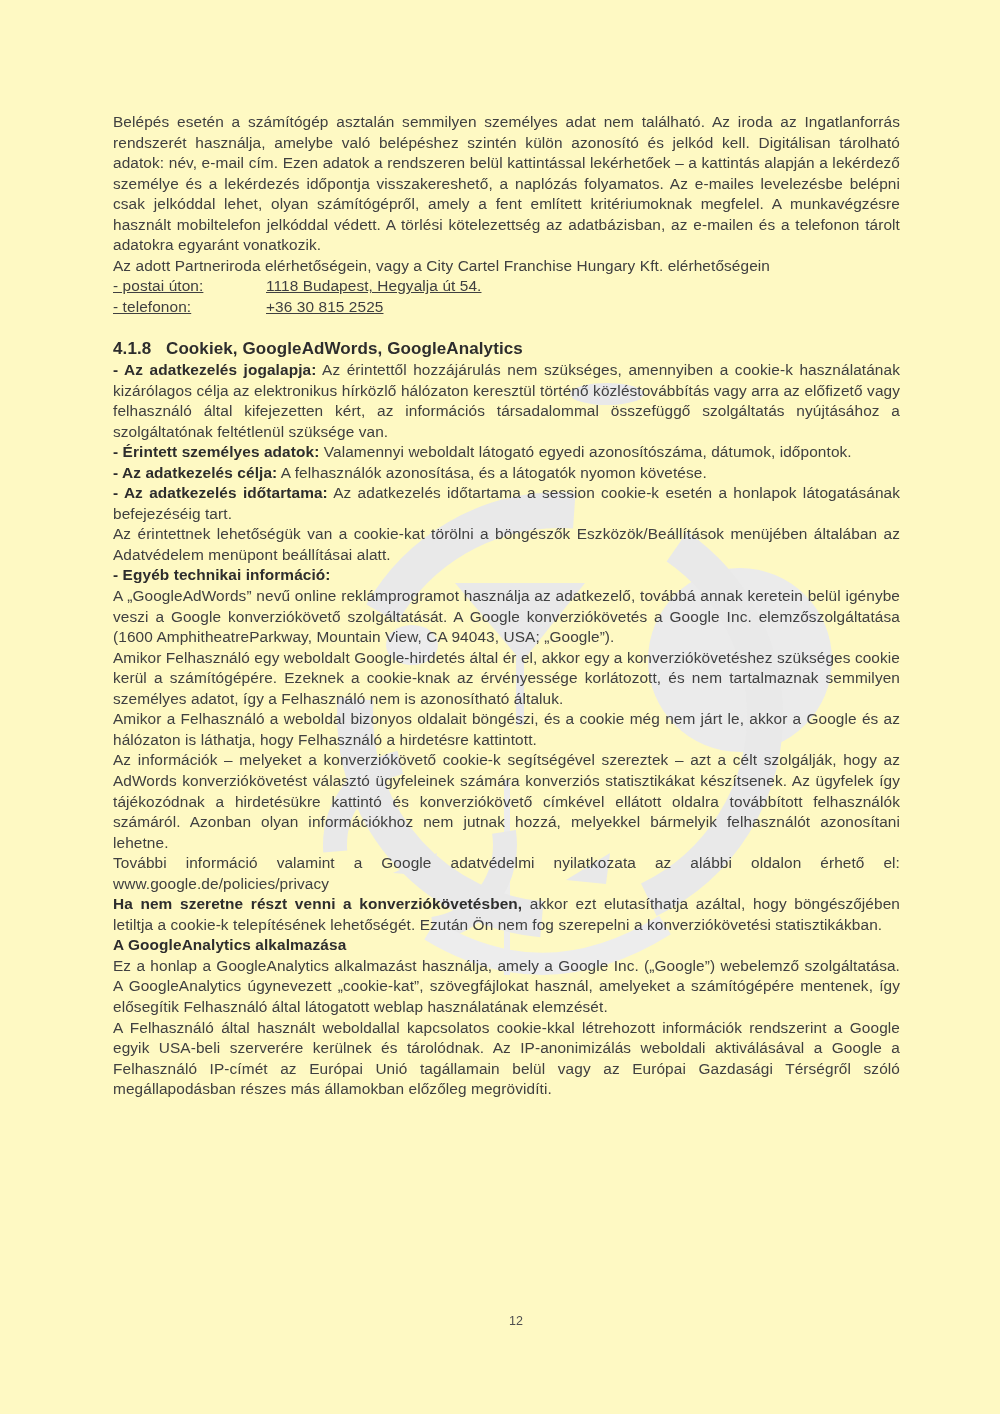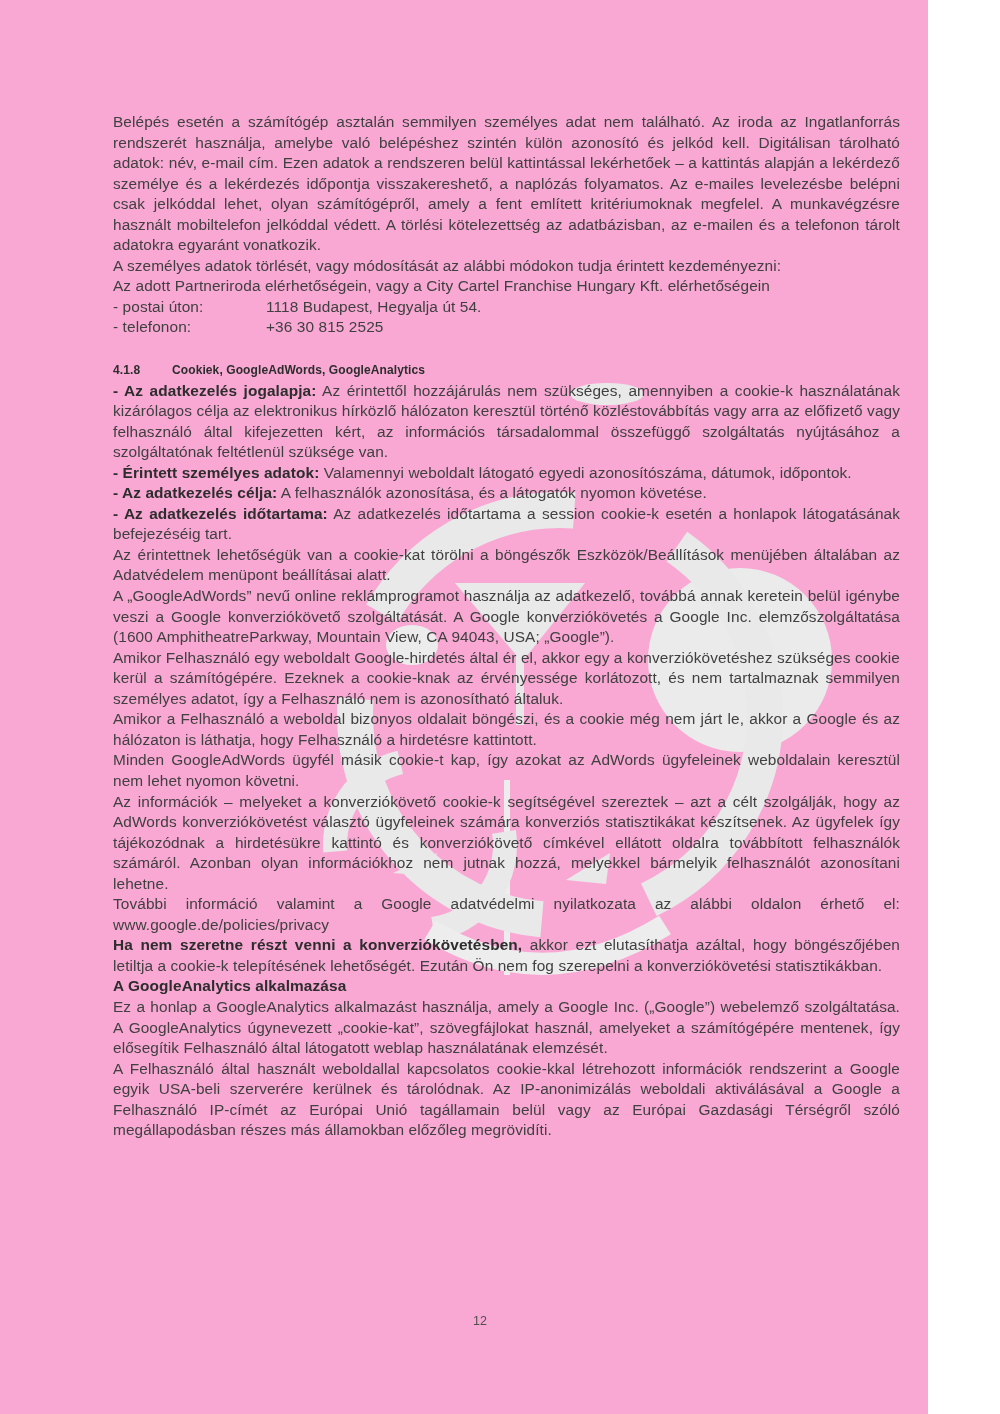--- a/index.html
+++ b/index.html
@@ -1,38 +1,38 @@
 <!DOCTYPE html>
 <html lang="hu"><head>
 <meta charset="utf-8">
 <style>
   html,body { margin:0; padding:0; background:#ffffff; }
   .page {
     position:relative;
-    width:928px; height:1414px;
-    background:#f9a8d4;
+    width:1000px; height:1414px;
+    background:#fef9c3;
     overflow:hidden;
     font-family:"Liberation Sans", sans-serif;
   }
   .watermark { position:absolute; left:0; top:0; width:1000px; height:1414px; pointer-events:none; }
   .content {
     position:absolute; left:113px; top:112px; width:787px;
     color:#404040;
     font-size:15.4px; line-height:20.55px;
     letter-spacing:0.1px;
     z-index:2;
   }
   .content p { margin:0; text-align:justify; }
   b, .bold { font-weight:bold; color:#2d2d2d; }
   .bold-line { font-weight:bold; color:#2d2d2d; text-align:left !important; }
-  .contact-row { display:flex; }
+  .contact-row { display:flex;text-decoration:underline; }
   .contact-label { width:153px; flex:none; }
   .section-heading {
     display:flex; margin-top:22px;
-    font-weight:bold; color:#2d2d2d; font-size:12px;gap:6px;
+    font-weight:bold; color:#2d2d2d; font-size:17px;
   }
   .sec-num { width:53px; flex:none; }
   .subhead { margin-top:20px; font-weight:bold; color:#2d2d2d; text-align:left; }
   .footer {
     position:absolute; top:1314px; left:16px; width:100%;
     text-align:center; font-size:12.5px; color:#4f4f4f; z-index:2;
   }
 </style>
 </head>
 <body>
@@ -54,21 +54,20 @@
       <circle cx="560" cy="715" r="205" stroke-width="36" stroke-dasharray="230 110 320 90"></circle>
       <circle cx="420" cy="845" r="85" stroke-width="24" stroke-dasharray="120 140"></circle>
       <path d="M 430 930 Q 545 1000 665 925" stroke-width="22" stroke="#ededed"></path>
     </g>
   </svg>
 
   <div class="content">
 
     <p>Belépés esetén a számítógép asztalán semmilyen személyes adat nem található. Az iroda az Ingatlanforrás rendszerét használja, amelybe való belépéshez szintén külön azonosító és jelkód kell. Digitálisan tárolható adatok: név, e-mail cím. Ezen adatok a rendszeren belül kattintással lekérhetőek – a kattintás alapján a lekérdező személye és a lekérdezés időpontja visszakereshető, a naplózás folyamatos. Az e-mailes levelezésbe belépni csak jelkóddal lehet, olyan számítógépről, amely a fent említett kritériumoknak megfelel. A munkavégzésre használt mobiltelefon jelkóddal védett. A törlési kötelezettség az adatbázisban, az e-mailen és a telefonon tárolt adatokra egyaránt vonatkozik.</p>
 
-    <p>A személyes adatok törlését, vagy módosítását az alábbi módokon tudja érintett kezdeményezni:</p>
     <p>Az adott Partneriroda elérhetőségein, vagy a City Cartel Franchise Hungary Kft. elérhetőségein</p>
 
     <div class="contact-row">
       <span class="contact-label">- postai úton:</span>
       <span>1118 Budapest, Hegyalja út 54.</span>
     </div>
     <div class="contact-row">
       <span class="contact-label">- telefonon:</span>
       <span>+36 30 815 2525</span>
     </div>
@@ -77,25 +76,25 @@
       <span class="sec-num">4.1.8</span>
       <span>Cookiek, GoogleAdWords, GoogleAnalytics</span>
     </div>
 
     <p><b>- Az adatkezelés jogalapja:</b><span> Az érintettől hozzájárulás nem szükséges, amennyiben a cookie-k használatának kizárólagos célja az elektronikus hírközlő hálózaton keresztül történő közléstovábbítás vagy arra az előfizető vagy felhasználó által kifejezetten kért, az információs társadalommal összefüggő szolgáltatás nyújtásához a szolgáltatónak feltétlenül szüksége van.</span></p>
     <p><b>- Érintett személyes adatok:</b><span> Valamennyi weboldalt látogató egyedi azonosítószáma, dátumok, időpontok.</span></p>
     <p><b>- Az adatkezelés célja:</b><span> A felhasználók azonosítása, és a látogatók nyomon követése.</span></p>
     <p><b>- Az adatkezelés időtartama:</b><span> Az adatkezelés időtartama a session cookie-k esetén a honlapok látogatásának befejezéséig tart.</span></p>
 
     <p>Az érintettnek lehetőségük van a cookie-kat törölni a böngészők Eszközök/Beállítások menüjében általában az Adatvédelem menüpont beállításai alatt.</p>
+    <p class="bold-line">- Egyéb technikai információ:</p>
 
     <p>A „GoogleAdWords” nevű online reklámprogramot használja az adatkezelő, továbbá annak keretein belül igénybe veszi a Google konverziókövető szolgáltatását. A Google konverziókövetés a Google Inc. elemzőszolgáltatása (1600 AmphitheatreParkway, Mountain View, CA 94043, USA; „Google”).</p>
     <p>Amikor Felhasználó egy weboldalt Google-hirdetés által ér el, akkor egy a konverziókövetéshez szükséges cookie kerül a számítógépére. Ezeknek a cookie-knak az érvényessége korlátozott, és nem tartalmaznak semmilyen személyes adatot, így a Felhasználó nem is azonosítható általuk.</p>
     <p>Amikor a Felhasználó a weboldal bizonyos oldalait böngészi, és a cookie még nem járt le, akkor a Google és az hálózaton is láthatja, hogy Felhasználó a hirdetésre kattintott.</p>
-    <p>Minden GoogleAdWords ügyfél másik cookie-t kap, így azokat az AdWords ügyfeleinek weboldalain keresztül nem lehet nyomon követni.</p>
     <p>Az információk – melyeket a konverziókövető cookie-k segítségével szereztek – azt a célt szolgálják, hogy az AdWords konverziókövetést választó ügyfeleinek számára konverziós statisztikákat készítsenek. Az ügyfelek így tájékozódnak a hirdetésükre kattintó és konverziókövető címkével ellátott oldalra továbbított felhasználók számáról. Azonban olyan információkhoz nem jutnak hozzá, melyekkel bármelyik felhasználót azonosítani lehetne.</p>
 
     <p>További információ valamint a Google adatvédelmi nyilatkozata az alábbi oldalon érhető el: www.google.de/policies/privacy</p>
 
     <p><b>Ha nem szeretne részt venni a konverziókövetésben,</b><span> akkor ezt elutasíthatja azáltal, hogy böngészőjében letiltja a cookie-k telepítésének lehetőségét. Ezután Ön nem fog szerepelni a konverziókövetési statisztikákban.</span></p>
 
     <p class="subhead">A GoogleAnalytics alkalmazása</p>
     <p>Ez a honlap a GoogleAnalytics alkalmazást használja, amely a Google Inc. („Google”) webelemző szolgáltatása. A GoogleAnalytics úgynevezett „cookie-kat”, szövegfájlokat használ, amelyeket a számítógépére mentenek, így elősegítik Felhasználó által látogatott weblap használatának elemzését.</p>
     <p>A Felhasználó által használt weboldallal kapcsolatos cookie-kkal létrehozott információk rendszerint a Google egyik USA-beli szerverére kerülnek és tárolódnak. Az IP-anonimizálás weboldali aktiválásával a Google a Felhasználó IP-címét az Európai Unió tagállamain belül vagy az Európai Gazdasági Térségről szóló megállapodásban részes más államokban előzőleg megrövidíti.</p>
 

